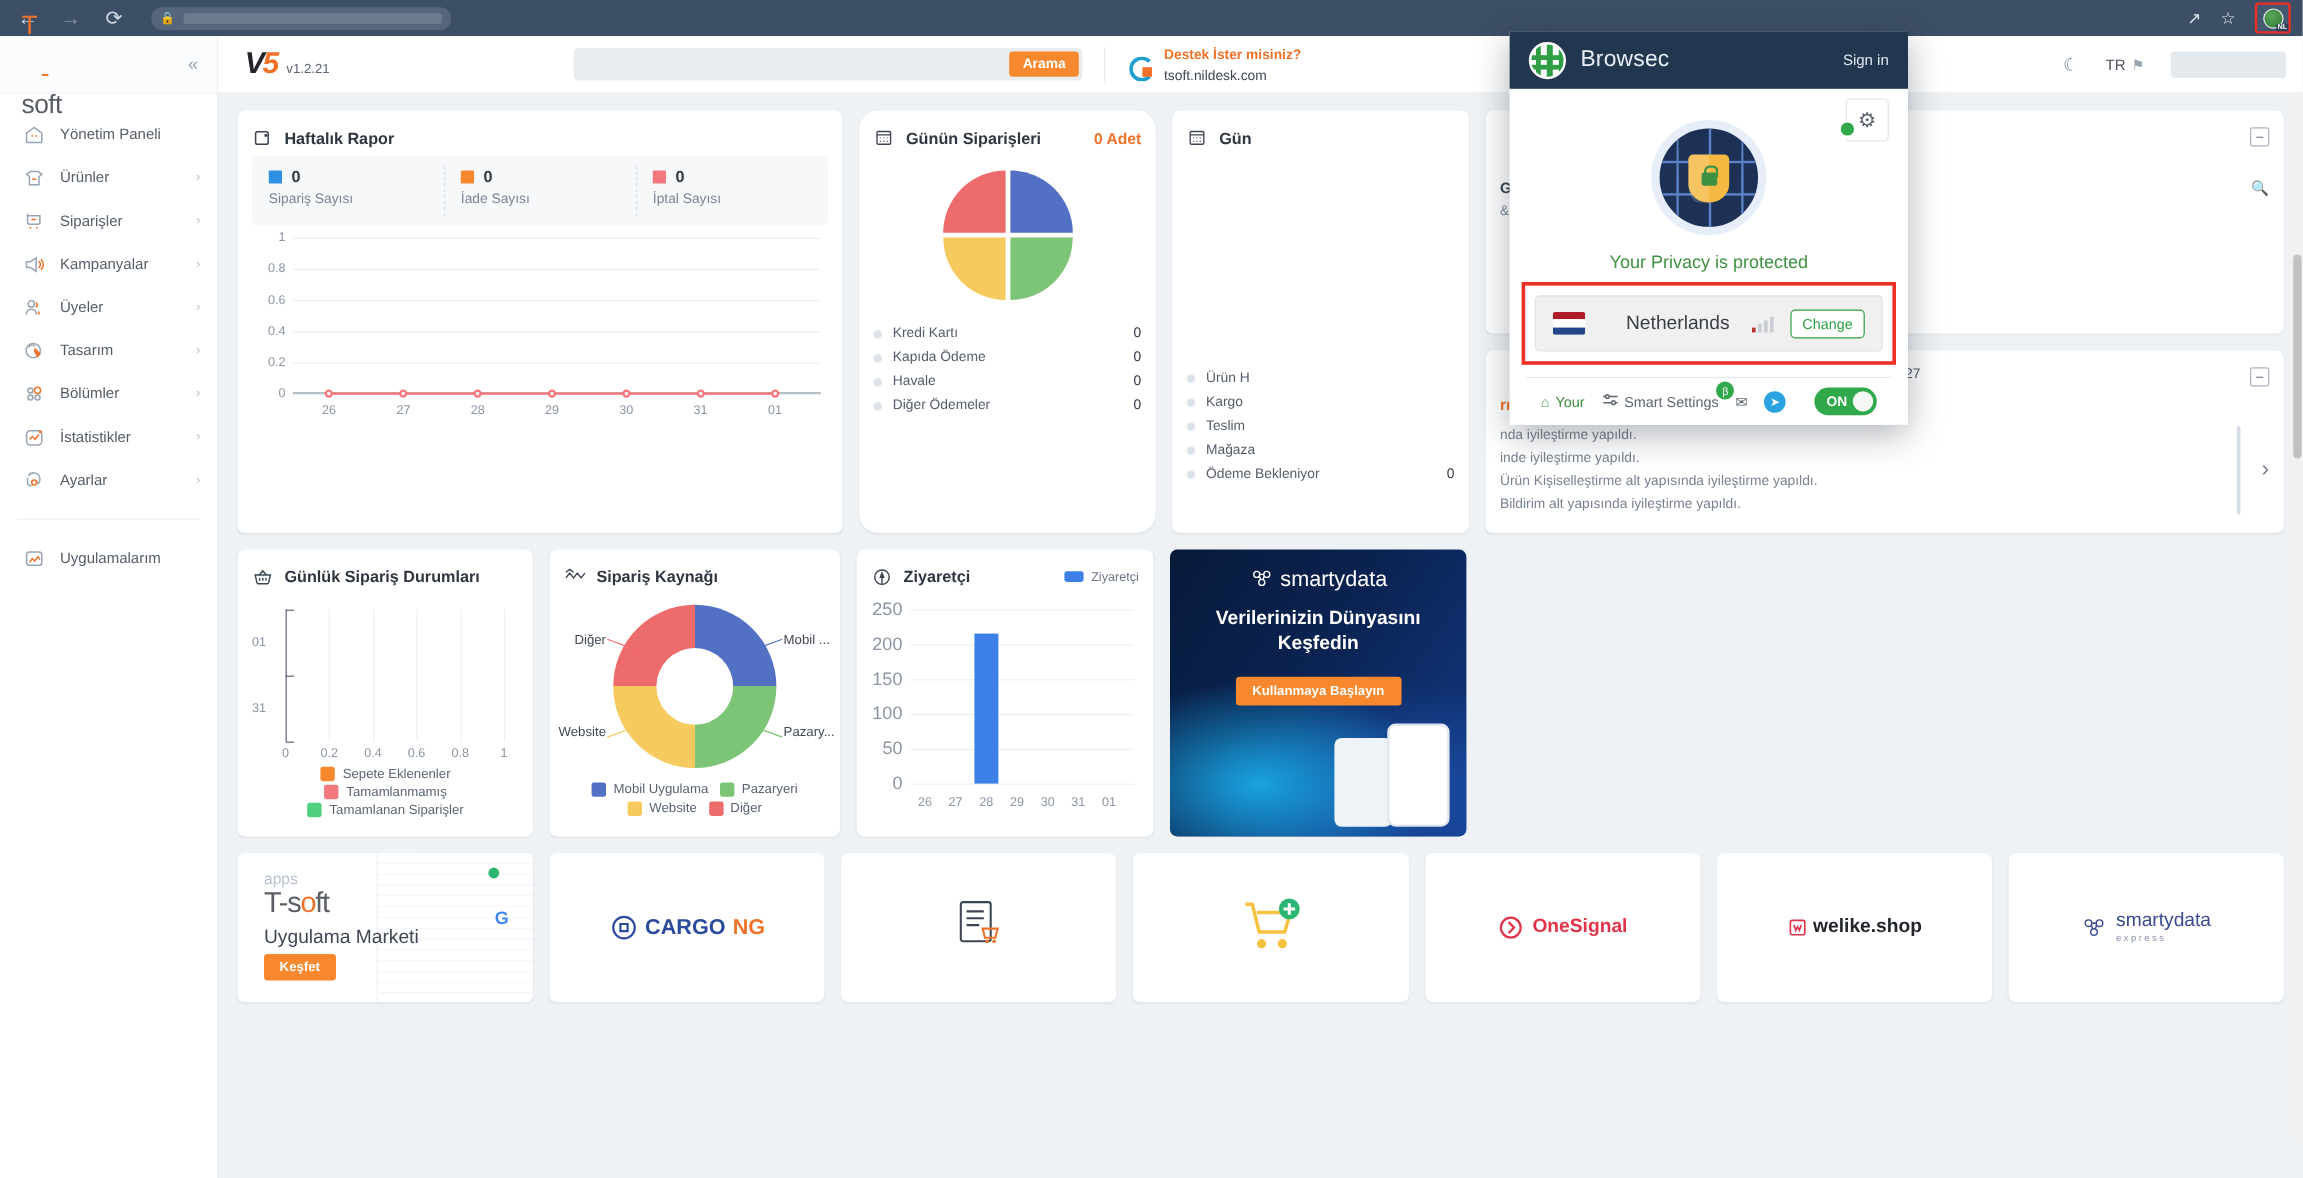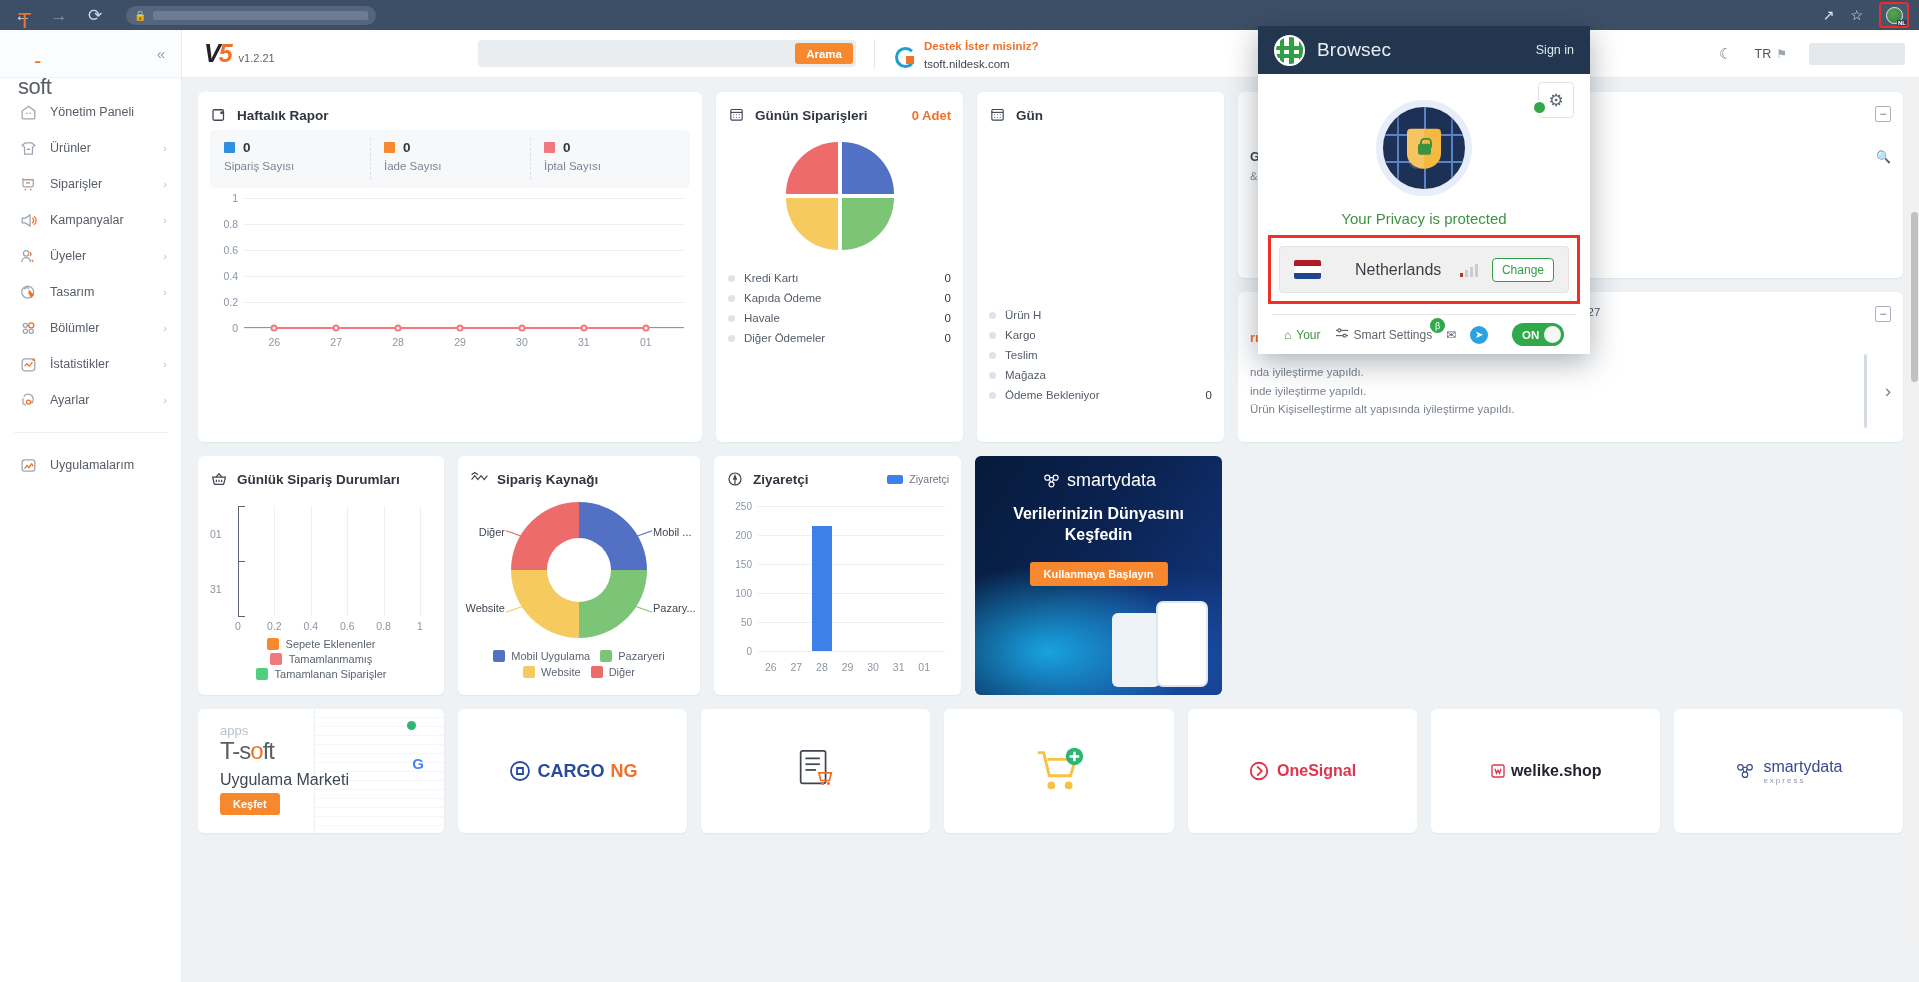--- a/index.html
+++ b/index.html
@@ -88,21 +88,21 @@
   .content { flex: 1; display: flex; flex-direction: column; min-width: 0; }
   .topbar {
     height: 48px; background: #fff; display: flex; align-items: center;
     border-bottom: 1px solid #e9edf1; flex: 0 0 48px; position: relative;
   }
   .v5logo { display:flex; align-items: baseline; gap: 8px; padding: 0 0 0 22px; width: 296px; }
   .v5mark { font-size: 25px; font-weight: bold; font-style: italic; color: #23242a; letter-spacing:-2px;}
   .v5mark .slash { color: #f0722a; }
   .v5ver { font-size: 11px; color: #5a6472; }
   .search-wrap {
-    width: 378px; height: 27px; background: #e9edf0; border-radius: 4px;
+    width: 424px; height: 27px; background: #e9edf0; border-radius: 4px;
     display: flex; align-items: center; padding: 0 3px 0 0; position: relative;
   }
   .search-input {
     flex: 1; border: 0; background: transparent; outline: none;
     font-size: 12px; color: #41474f; padding: 0 10px;
     font-family: "Liberation Sans", sans-serif;
   }
   .search-btn {
     background: #f7882d; color: #fff; border: 0; border-radius: 3px;
     height: 21px; padding: 0 11px; font-size: 11.5px; font-weight: bold;
@@ -172,21 +172,21 @@
   .laxis { position:absolute; left:34px; right:6px; bottom:22px; height:1px; background:#8b95a3;}
   .lline { position: absolute; height: 2px; background: #f2787d; }
   .ldot {
     position: absolute; width: 7px; height: 7px; border-radius: 50%;
     background: #fff; border: 2px solid #f2787d; transform: translate(-50%,-50%);
   }
   .lx-lab { position: absolute; bottom: 2px; font-size: 10.5px; color: #8b95a3;
             transform: translateX(-50%); }
 
   
-  .pcard { flex: 0 0 247px; }
+  .pcard { flex: 0 0 247px; border-radius: 16px; }
   .pie-real {
     width: 108px; height: 108px; margin: 18px auto 18px auto; position: relative;
   }
   .q { position: absolute; width: 52px; height: 52px; }
   .q1 { right: 0; top: 0; background: #5271c4; border-radius: 0 52px 0 0; }
   .q2 { right: 0; bottom: 0; background: #7cc576; border-radius: 0 0 52px 0; }
   .q3 { left: 0; bottom: 0; background: #f7ca5f; border-radius: 0 0 0 52px; }
   .q4 { left: 0; top: 0; background: #ee6b6b; border-radius: 52px 0 0 0; }
   .plist-row {
     display: flex; align-items: center; height: 20px; font-size: 11.5px; color: #545c68;
@@ -230,21 +230,21 @@
                 padding: 6px 14px; border-radius: 3px; white-space: nowrap; }
   .banner-face { position:absolute; bottom:0; left:0; right:0; height: 145px;
                  background: radial-gradient(ellipse at 30% 70%, #18a3e0 0%, transparent 60%),
                              radial-gradient(ellipse at 75% 75%, #1c4fa8 0%, transparent 60%); }
   .banner-phone { position:absolute; bottom: 8px; right: 14px; width: 52px; height: 86px;
                   background:#fff; border-radius: 7px; border: 2px solid #dfe6ef;}
   .banner-phone2 { position:absolute; bottom: 8px; right: 62px; width: 48px; height: 74px;
                   background:#eef3f8; border-radius: 6px; }
 
   .vbar-chart { position: relative; height: 175px; margin-top: 12px; }
-  .vy-lab { position:absolute; left:0; width: 26px; text-align:right; font-size:10px;
+  .vy-lab { position:absolute; left:0; width: 26px; text-align:right; font-size:15px;
             color:#8b95a3; transform: translateY(-50%); }
   .vgrid { position:absolute; left:32px; right: 4px; height:1px; background:#eceff3; }
   .vbar { position: absolute; bottom: 24px; width: 20px; background: #3d81e8;
           transform: translateX(-50%); }
   .vx-lab { position:absolute; bottom: 2px; font-size:10.5px; color:#8b95a3;
             transform: translateX(-50%); }
   .legend-sq { width: 16px; height: 9px; border-radius: 2px; }
   .legend-inline { margin-left:auto; display:flex; align-items:center; gap:6px;
                    font-size: 10.5px; color:#6c7684; }
 
@@ -764,20 +764,21 @@
             <div class="ncard-head">
               <span class="verstxt">Versiyon : 5.0.27</span>
               <div class="minimize">−</div>
             </div>
             <div class="upd-title" style="margin-top:8px">rı (22.05.2023)</div>
             <div class="upd-wrap">
               <div style="flex:1">
                 <div class="upd-line">nda iyileştirme yapıldı.</div>
                 <div class="upd-line">inde iyileştirme yapıldı.</div>
                 <div class="upd-line">Ürün Kişiselleştirme alt yapısında iyileştirme yapıldı.</div>
+                <div class="upd-line">Bildirim alt yapısında iyileştirme yapıldı.</div>
               </div>
               <div class="upd-scroll"></div>
               <div class="upd-next">›</div>
             </div>
           </section>
         </div>
       </div>
 
       <div class="row">
 

